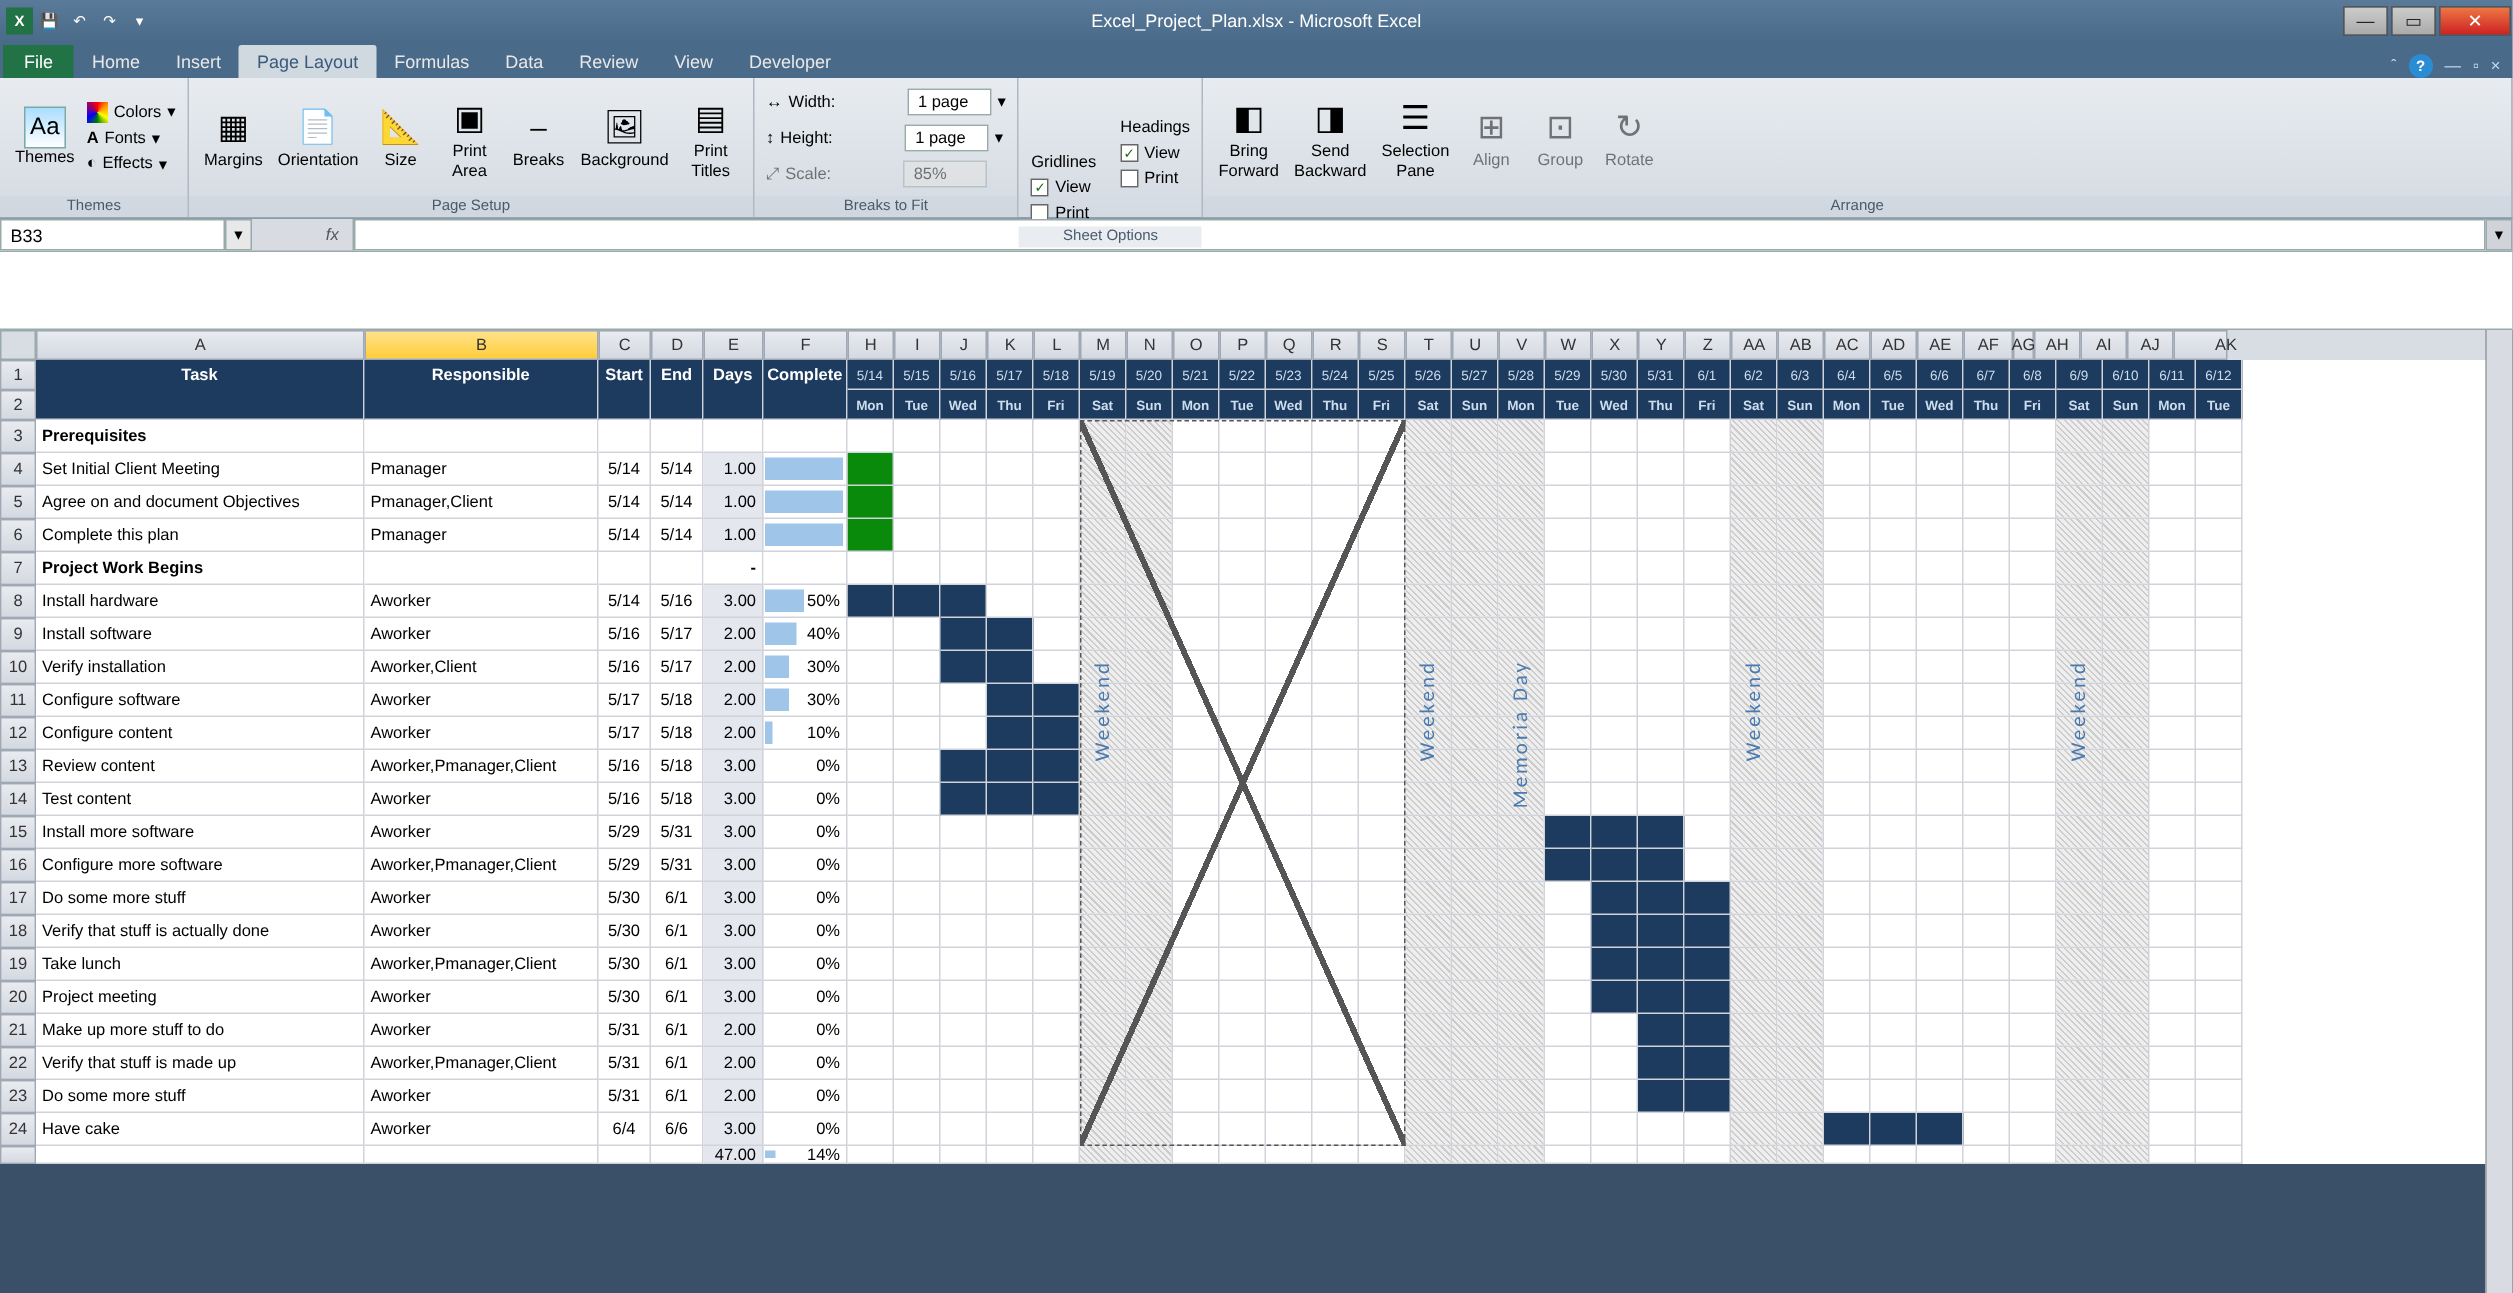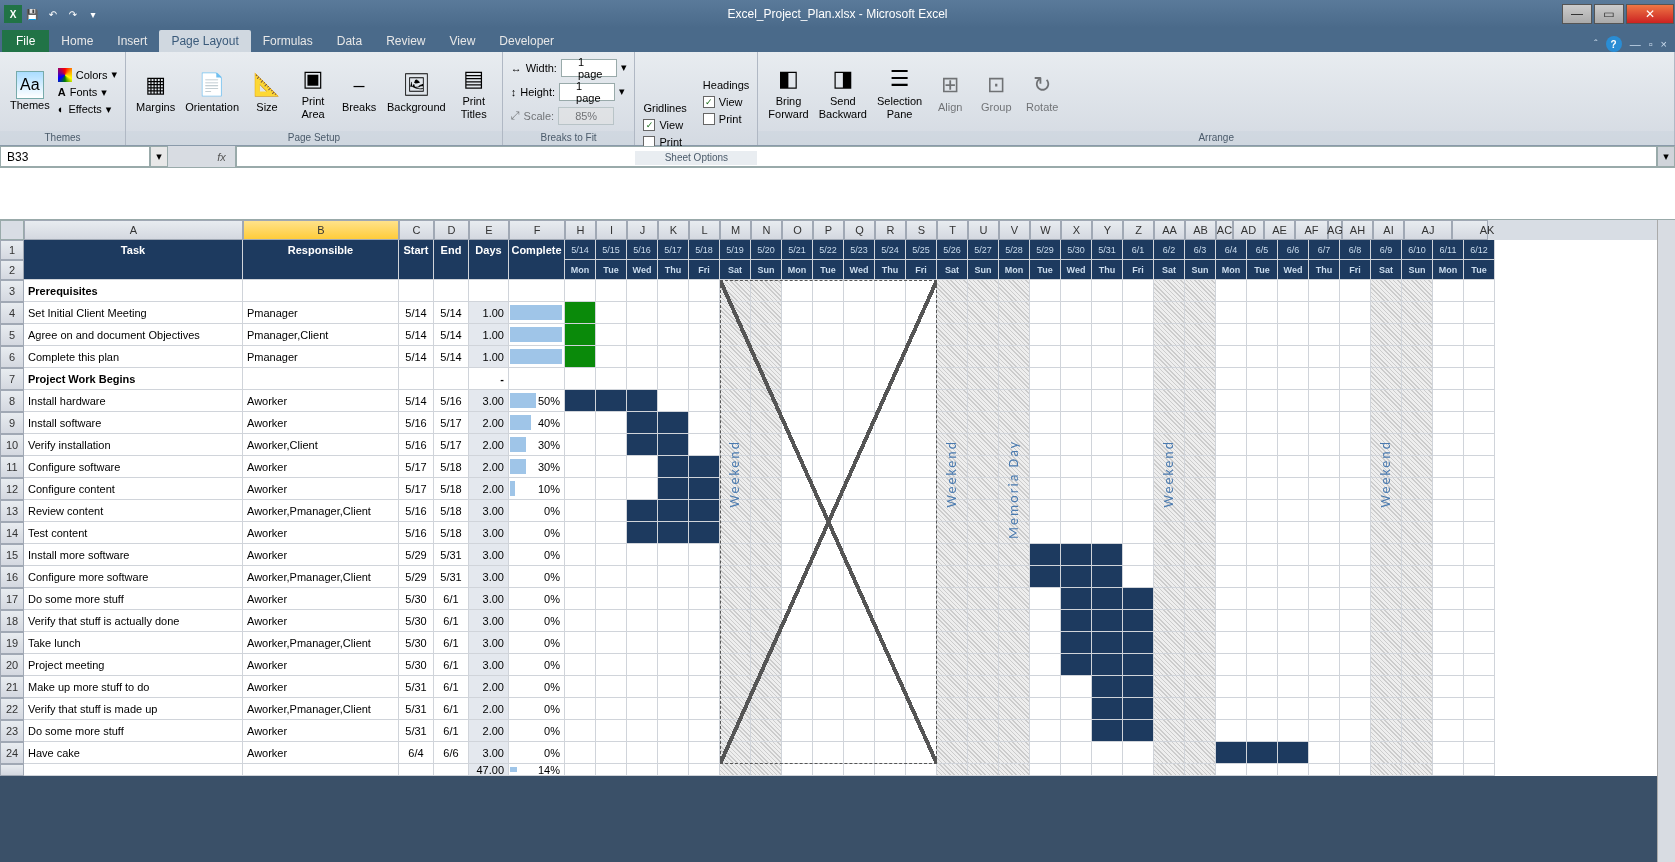--- a/index.html
+++ b/index.html
@@ -25,21 +25,21 @@
 
 .ribbon { height: 94px; background: linear-gradient(#e8ecf0, #d4dae2); border-bottom: 1px solid #8a9aaa; display: flex; }
 .group { border-right: 1px solid #b0b8c4; display: flex; flex-direction: column; }
 .group-body { flex: 1; display: flex; align-items: center; padding: 2px 6px; gap: 2px; }
 .group-label { text-align: center; font-size: 10px; color: #4a5a6a; padding: 1px 0 2px; background: rgba(200,210,220,0.4); position: relative; }
 .big-btn { display: flex; flex-direction: column; align-items: center; justify-content: center; padding: 2px 4px; cursor: pointer; min-width: 44px; }
 .big-btn .ico { width: 32px; height: 32px; display:flex; align-items:center; justify-content:center; font-size: 22px; }
 .big-btn .lbl { font-size: 11px; text-align: center; line-height: 1.1; }
 .small-row { display: flex; align-items: center; gap: 4px; font-size: 11px; padding: 1px 2px; }
 .stacked { display: flex; flex-direction: column; gap: 2px; }
-.spin { width: 56px; height: 18px; border: 1px solid #9aa; background: white; font-size: 11px; padding: 0 16px; display:flex; align-items:center; }
+.spin { width: 56px; height: 18px; border: 1px solid #9aa; background: white; font-size: 11px; padding: 0 6px; display:flex; align-items:center;margin-left:44px; }
 .chk { width: 12px; height: 12px; border: 1px solid #666; background: white; display: inline-flex; align-items:center; justify-content:center; font-size:9px; color:#1a6b1a; }
 
 
 .fxbar { height: 22px; background: #d8dce2; display: flex; align-items: stretch; border-bottom: 1px solid #9aa; }
 .namebox { width: 150px; border: 1px solid #9aa; background: white; display: flex; align-items: center; padding: 0 6px; font-size: 12px; }
 .namebox-dd { width: 18px; border: 1px solid #9aa; background: #e8e8e8; display:flex; align-items:center; justify-content:center; }
 .fxlabel { width: 28px; display:flex; align-items:center; justify-content:center; font-style: italic; color:#555; border-right:1px solid #9aa; }
 .formula-input { flex: 1; background: white; border: 1px solid #9aa; }
 .formula-expand { width: 18px; background: #d0d4da; border:1px solid #9aa; display:flex; align-items:center; justify-content:center; }
 
@@ -294,28 +294,28 @@
         <div class="colhdr" style="width: 31px;">S</div>
         <div class="colhdr" style="width: 31px;">T</div>
         <div class="colhdr" style="width: 31px;">U</div>
         <div class="colhdr" style="width: 31px;">V</div>
         <div class="colhdr" style="width: 31px;">W</div>
         <div class="colhdr" style="width: 31px;">X</div>
         <div class="colhdr" style="width: 31px;">Y</div>
         <div class="colhdr" style="width: 31px;">Z</div>
         <div class="colhdr" style="width: 31px;">AA</div>
         <div class="colhdr" style="width: 31px;">AB</div>
-        <div class="colhdr" style="width: 17px;">AC</div>
+        <div class="colhdr" style="width: 31px;">AC</div>
         <div class="colhdr" style="width: 31px;">AD</div>
         <div class="colhdr" style="width: 31px;">AE</div>
         <div class="colhdr" style="width: 33px;">AF</div>
         <div class="colhdr" style="width: 14px;">AG</div>
         <div class="colhdr" style="width: 31px;">AH</div>
         <div class="colhdr" style="width: 31px;">AI</div>
-        <div class="colhdr" style="width: 48px;">AJ</div>
+        <div class="colhdr" style="width: 31px;">AJ</div>
         <div class="colhdr" style="width: 31px; padding-left: 34px;">AK</div>
       </div>
 
     <div class="sheet" id="sheet" style="position:relative;">
         <div class="sheet-row" style="height: 20px;">
           <div class="rowhdr">1</div>
           <div class="cell hdr-band" style="width: 219px; justify-content: center; border-bottom: none;">Task</div>
           <div class="cell hdr-band" style="width: 156px; justify-content: center; border-bottom: none;">Responsible</div>
           <div class="cell hdr-band" style="width: 35px; justify-content: center; border-bottom: none;">Start</div>
           <div class="cell hdr-band" style="width: 35px; justify-content: center; border-bottom: none;">End</div>

